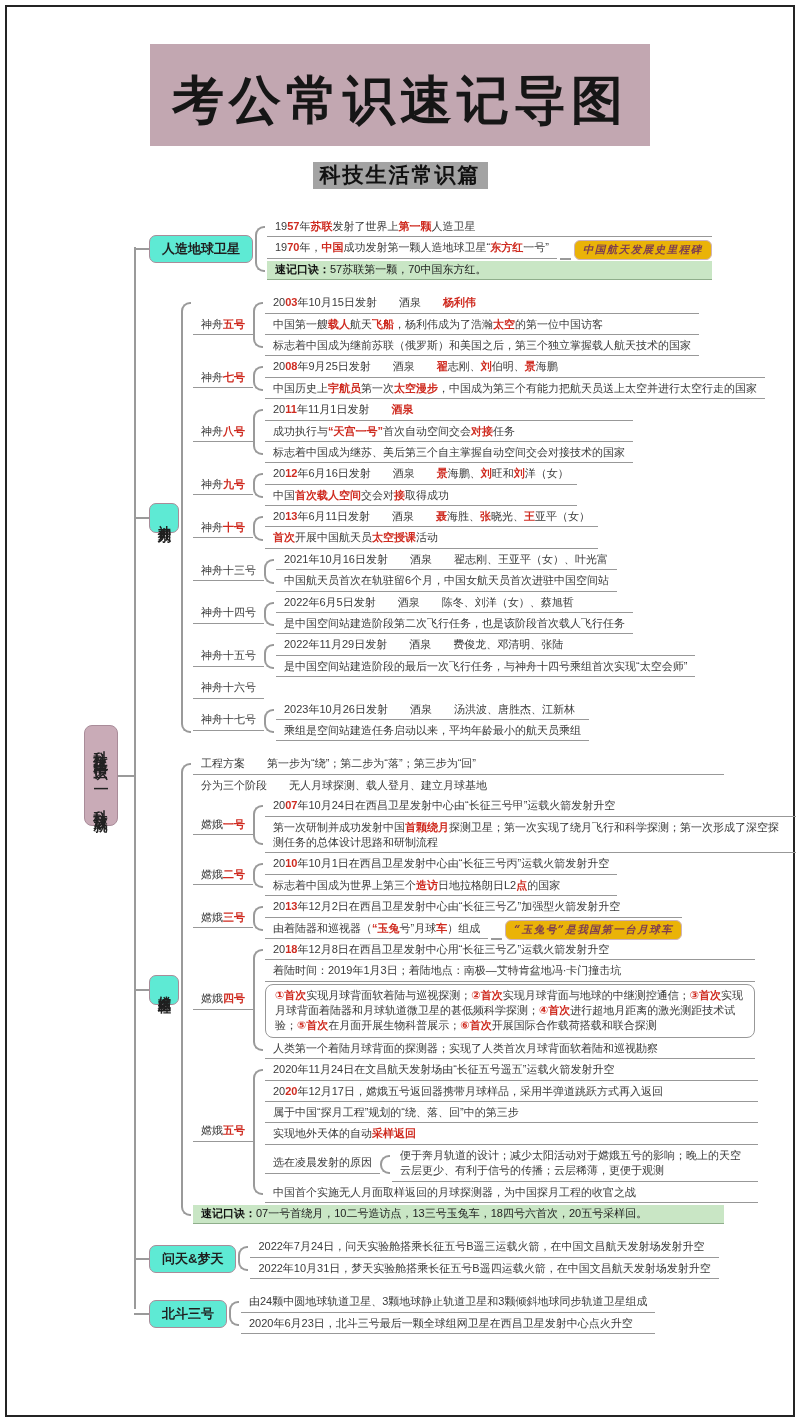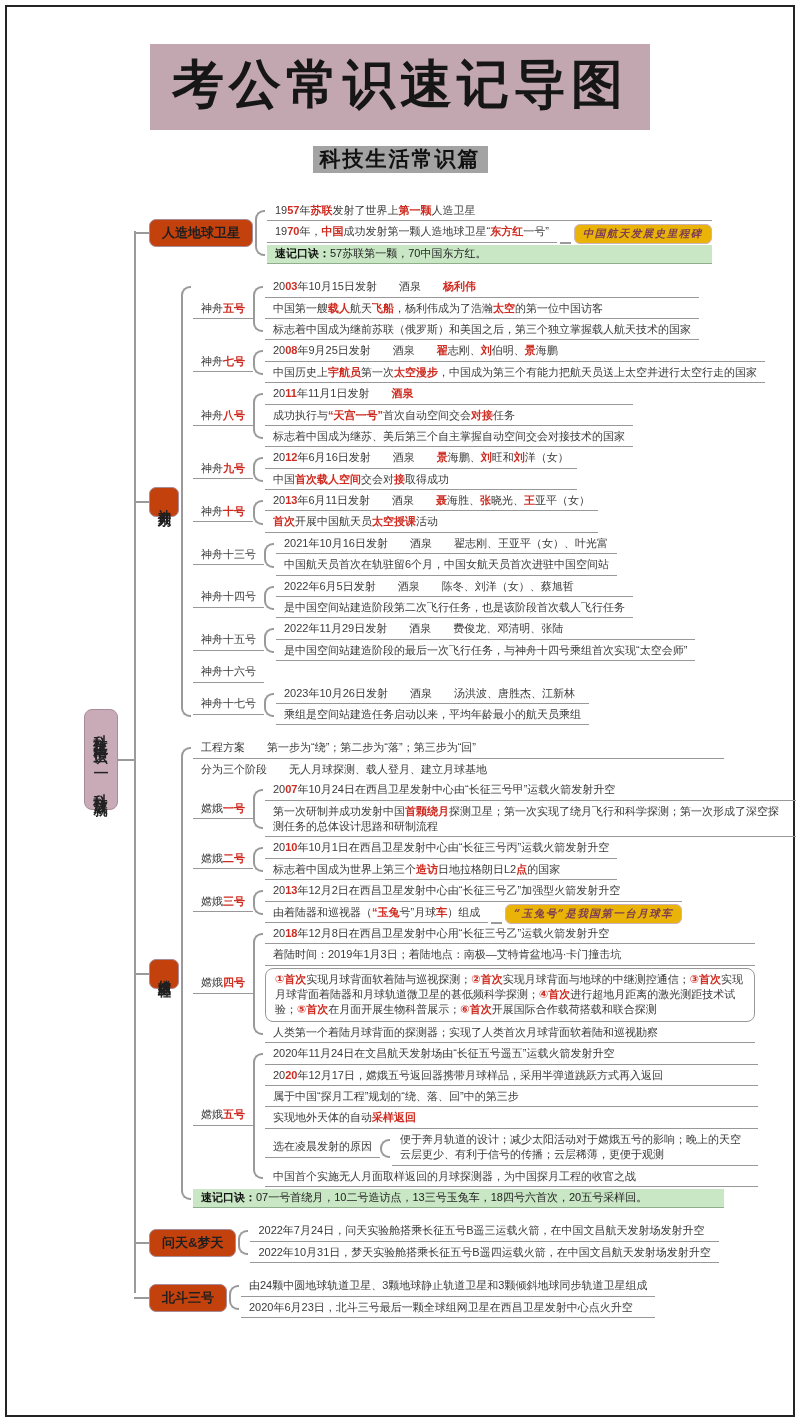--- a/index.html
+++ b/index.html
@@ -1,34 +1,34 @@
 <!DOCTYPE html>
 <html><head>
 <meta charset="utf-8">
 <style>
   html,body{margin:0;padding:0;background:#ffffff;}
   .page{position:relative;width:800px;height:1422px;background:#fff;overflow:hidden;
         font-family:"Liberation Sans","DejaVu Sans",sans-serif;}
   .frame{position:absolute;inset:5px;border:2px solid #242424;pointer-events:none;}
   .title{width:fit-content;margin:44px auto 0;background:#c2a7b1;color:#161616;
-         font-size:52px;font-weight:700;letter-spacing:5px;padding:6px 22px 10px;}
+         font-size:52px;font-weight:700;letter-spacing:5px;padding:22px 22px 10px;}
   .subwrap{text-align:center;margin-top:15px;}
   .subtitle{background:#a3a3a3;color:#111;font-size:21px;font-weight:700;
             padding:1px 7px 3px;letter-spacing:2px;}
   .map{display:flex;align-items:center;margin:28px 0 0 84px;}
   .root{writing-mode:vertical-rl;text-orientation:upright;background:#c9abb7;
         border:1.5px solid #a98c99;border-radius:8px;font-size:14px;font-weight:700;
         letter-spacing:3px;padding:14px 7px;color:#222;flex:none;}
   .root-link{width:16px;height:2px;background:#9a9a9a;flex:none;}
   .branches{position:relative;display:flex;flex-direction:column;gap:12px;padding-left:15px;}
   .branches::before{content:"";position:absolute;left:0;top:30px;bottom:26px;width:2px;background:#9a9a9a;}
   .branch{position:relative;display:flex;align-items:center;}
   .branch::before{content:"";position:absolute;left:-15px;top:50%;width:15px;height:2px;
                   margin-top:-1px;background:#9a9a9a;}
-  .blabel{flex:none;background:#c2410c;border:1.5px solid #a98c99;border-radius:7px;
+  .blabel{flex:none;background:#5eead4;border:1.5px solid #a98c99;border-radius:7px;
           color:#1f1f1f;font-weight:700;font-size:13px;padding:4px 12px;margin-right:2px;}
   .blabel.vert{writing-mode:vertical-rl;text-orientation:upright;padding:10px 5px;letter-spacing:2px;}
   .kids{position:relative;display:flex;flex-direction:column;justify-content:center;padding-left:12px;}
   .kids::before{content:"";position:absolute;left:0;top:9px;bottom:9px;width:8px;
                 border:2px solid #9a9a9a;border-right:none;border-radius:9px 0 0 9px;}
   .topic{display:flex;align-items:center;}
   .tlabel{flex:none;white-space:nowrap;}
   .n{display:table;font-size:11px;line-height:1.4;color:#3a3a3a;padding:1px 8px 2px;
      border-bottom:1.8px solid #989898;margin:1px 0;max-width:515px;}
   .n.plain{border-bottom:none;}

